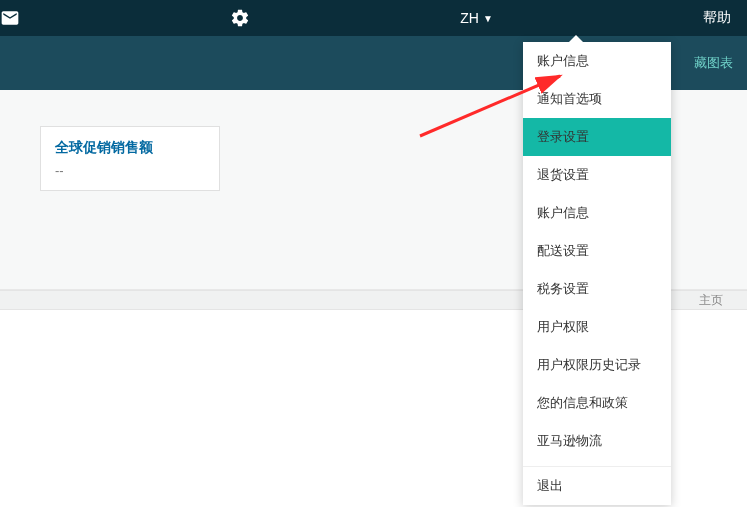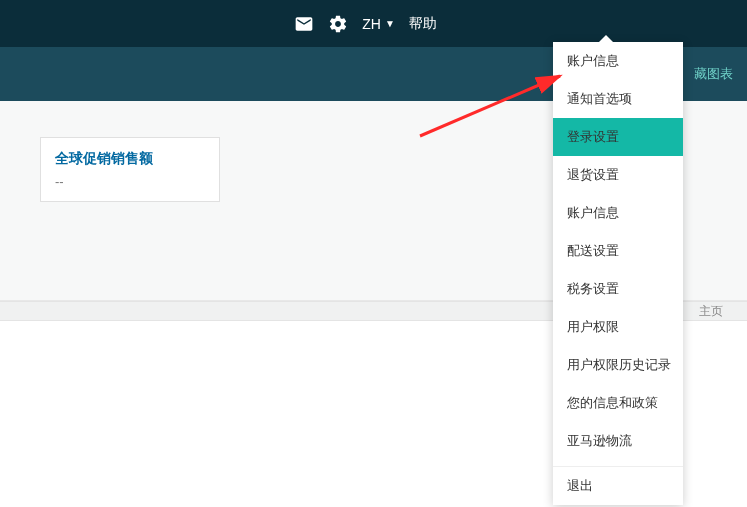--- a/index.html
+++ b/index.html
@@ -6,24 +6,24 @@
     body {
       font-family: "Microsoft YaHei", Arial, sans-serif;
       background: #fff;
       width: 747px;
       height: 507px;
       overflow: hidden;
       position: relative;
     }
     .top-bar {
       background: #0b2d3a;
-      height: 47px;
+      height: 36px;
       display: flex;
       align-items: center;
-      justify-content: center;
+      justify-content: space-between;
       padding-right: 10px;
       gap: 14px;
       color: #fff;
       font-size: 14px;
     }
     .top-bar .icon { display: flex; align-items: center; }
     .lang { display: flex; align-items: center; gap: 4px; cursor: pointer; }
     .lang .caret { font-size: 10px; }
     .help { cursor: pointer; padding-right: 6px; }
 
@@ -79,22 +79,22 @@
       justify-content: flex-end;
       align-items: center;
       padding-right: 24px;
       color: #888;
       font-size: 12px;
     }
 
     .dropdown {
       position: absolute;
       top: 42px;
-      right: 64px;
-      width: 130px;
+      right: 76px;
+      width: 148px;
       background: #fff;
       box-shadow: 0 2px 10px rgba(0,0,0,0.2);
       z-index: 100;
     }
     .dropdown::before {
       content: "";
       position: absolute;
       top: -7px;
       left: 46px;
       border-left: 7px solid transparent;

